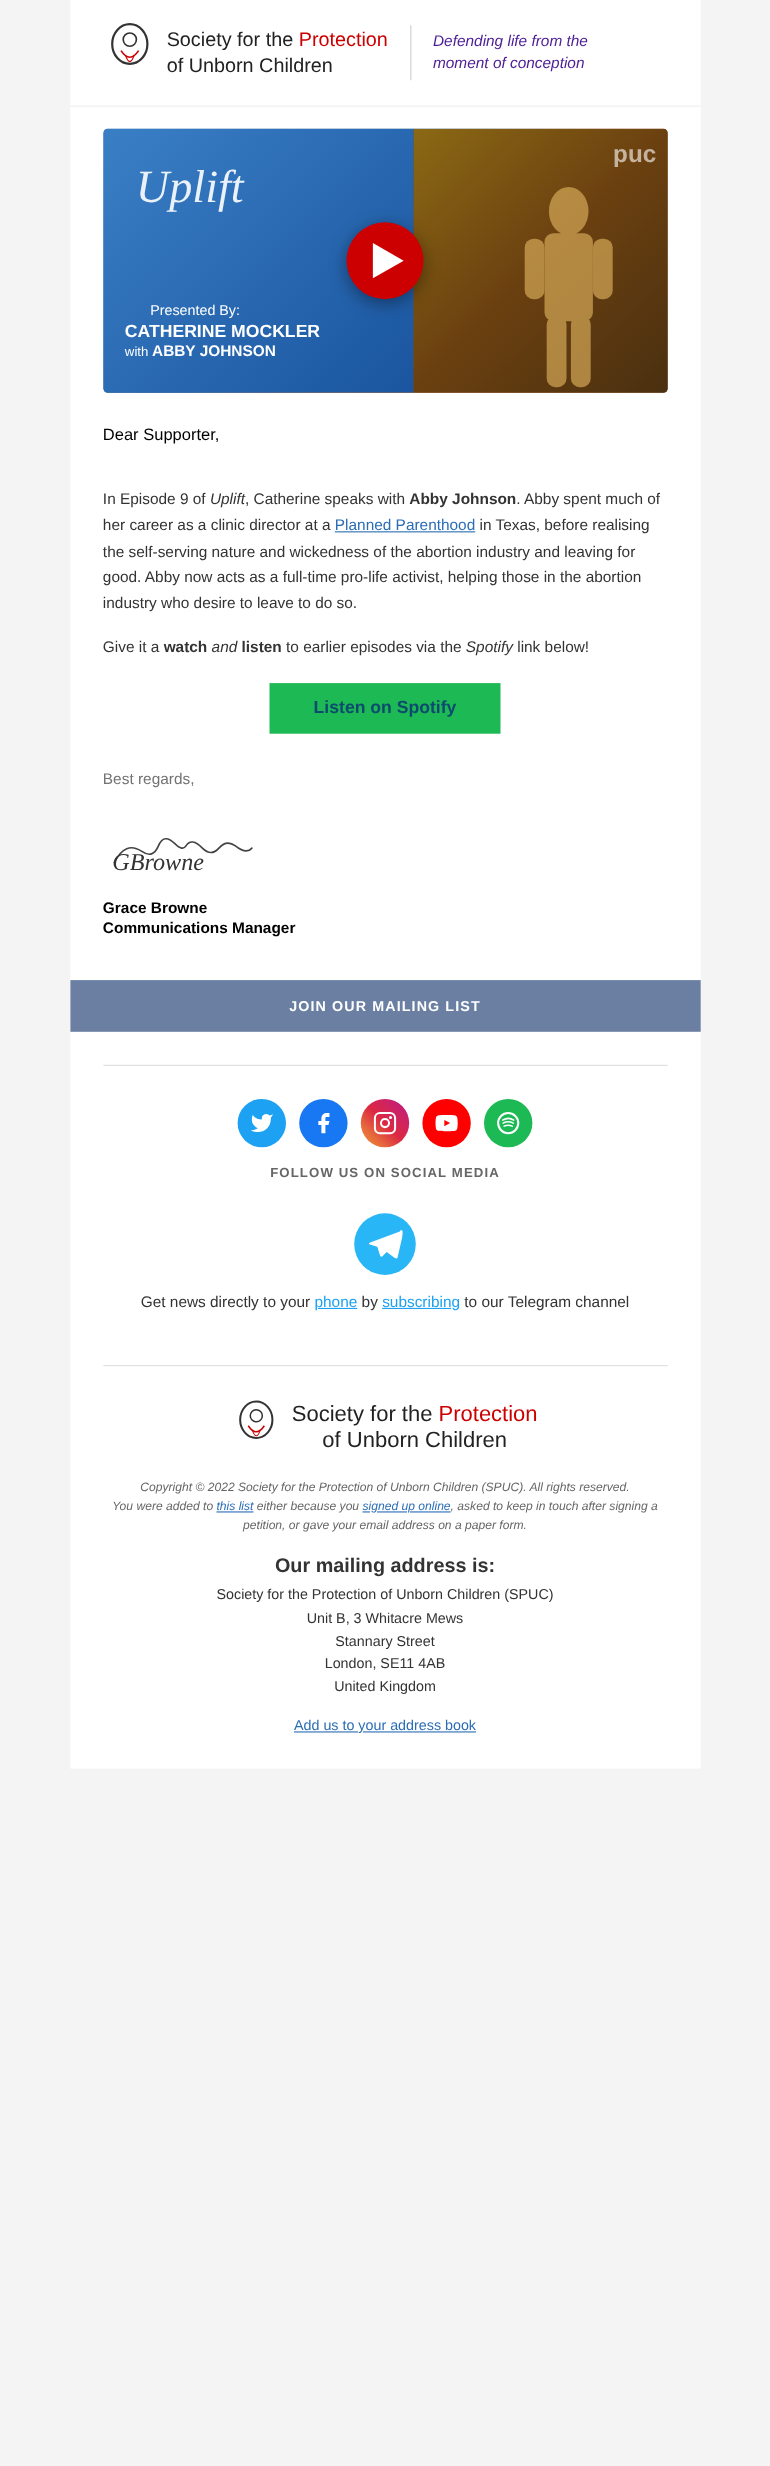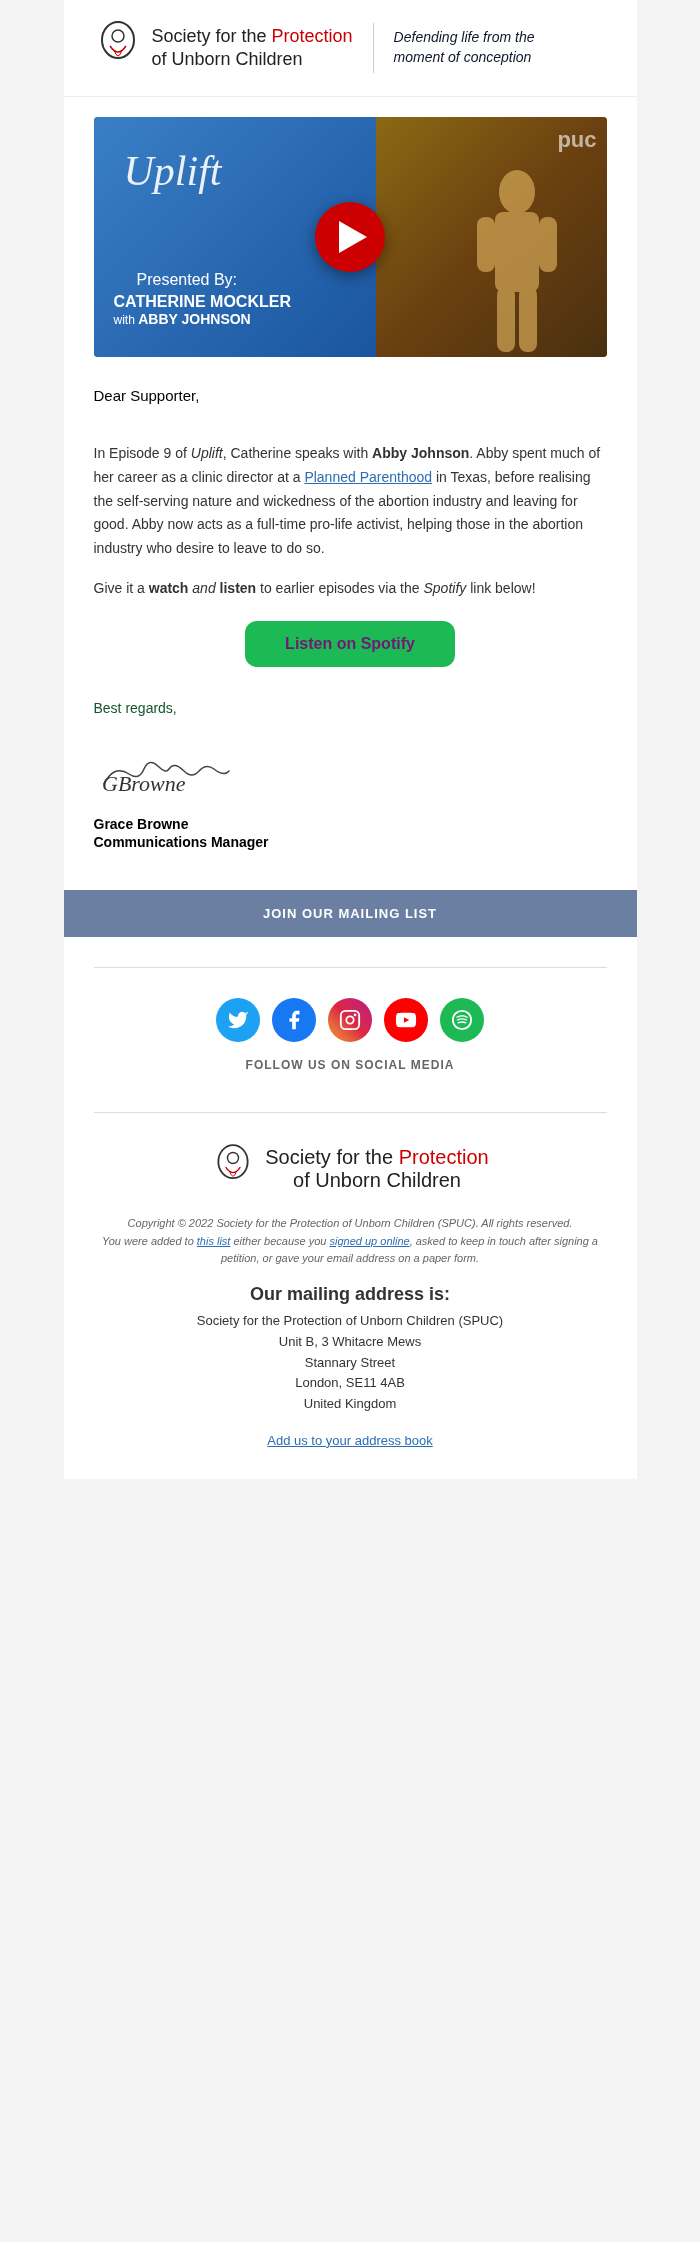--- a/index.html
+++ b/index.html
@@ -38,21 +38,21 @@
       color: #cc0000;
     }
     .header-divider {
       width: 1px;
       height: 50px;
       background: #ccc;
       margin: 0 20px;
     }
     .header-tagline {
       font-style: italic;
-      color: #0f172a;
+      color: #4c1d95;
       font-size: 14px;
       line-height: 1.4;
       max-width: 160px;
     }
     
     .video-section {
       padding: 20px 30px;
     }
     .video-thumbnail {
       position: relative;
@@ -95,21 +95,21 @@
       color: rgba(255,255,255,0.6);
       font-weight: bold;
     }
     .video-presenter-info {
       position: absolute;
       bottom: 30px;
       left: 20px;
       color: white;
     }
     .video-presenter-info .presented-by {
-      font-size: 16px;
+      font-size: 13px;
       margin-bottom: 4px;
       padding-left: 23px;
     }
     .video-presenter-info .presenter-name {
       font-size: 16px;
       font-weight: bold;
       color: #fff;
     }
     .video-presenter-info .with-text {
       font-size: 12px;
@@ -176,32 +176,32 @@
       color: #2a6db5;
       text-decoration: underline;
     }
     .spotify-btn-wrapper {
       text-align: center;
       margin: 20px 0 30px;
     }
     .spotify-btn {
       display: inline-block;
       background: #1DB954;
-      color: #701a75;
+      color: #0c4a6e;
       font-size: 16px;
       font-weight: bold;
       padding: 14px 40px;
-      border-radius: 12px;
+      border-radius: 0;
       text-decoration: none;
       cursor: pointer;
       border: none;
     }
     .sign-off {
       font-size: 14px;
-      color: #14532d;
+      color: #737373;
       margin-bottom: 10px;
     }
     .signature {
       font-family: 'Georgia', serif;
       font-style: italic;
       font-size: 28px;
       color: #333;
       margin-bottom: 10px;
       line-height: 1.2;
     }
@@ -458,20 +458,30 @@
         <svg viewBox="0 0 24 24" xmlns="http://www.w3.org/2000/svg">
           <circle cx="12" cy="12" r="10" fill="none" stroke="white" stroke-width="2"></circle>
           <path d="M8 15c2.5-1 5.5-1 8 0" fill="none" stroke="white" stroke-width="1.5" stroke-linecap="round"></path>
           <path d="M7 12c3-1.5 7-1.5 10 0" fill="none" stroke="white" stroke-width="1.5" stroke-linecap="round"></path>
           <path d="M6.5 9c3.5-2 8-2 11 0" fill="none" stroke="white" stroke-width="1.5" stroke-linecap="round"></path>
         </svg>
       </div>
     </div>
     <div class="follow-text">FOLLOW US ON SOCIAL MEDIA</div>
 
+    <div class="telegram-section">
+      <div class="telegram-icon">
+        <svg width="32" height="32" viewBox="0 0 32 32" xmlns="http://www.w3.org/2000/svg" fill="white">
+          <path d="M29.5 4.5L2.5 14.5c-1.5.6-1.4 1.5-.3 1.9l6.8 2.1 2.6 8c.3.9 1.5 1.2 2.1.5l3.8-3.8 7.4 5.5c1.4.8 2.4.4 2.7-1.3l4.9-21.5c.5-2-1.1-2.9-2.5-2.4z"></path>
+        </svg>
+      </div>
+      <p class="telegram-text">
+        Get news directly to your <a href="#">phone</a> by <a href="#">subscribing</a> to our Telegram channel
+      </p>
+    </div>
   </div>
 
   <hr class="footer-divider">
 
   <div class="footer">
     <div class="footer-logo">
       <svg width="44" height="52" viewBox="0 0 48 56" xmlns="http://www.w3.org/2000/svg">
         <ellipse cx="24" cy="20" rx="16" ry="18" fill="none" stroke="#333" stroke-width="2"></ellipse>
         <circle cx="24" cy="16" r="6" fill="none" stroke="#333" stroke-width="1.5"></circle>
         <path d="M16 26 Q24 38 32 26" fill="none" stroke="#cc0000" stroke-width="1.5"></path>

